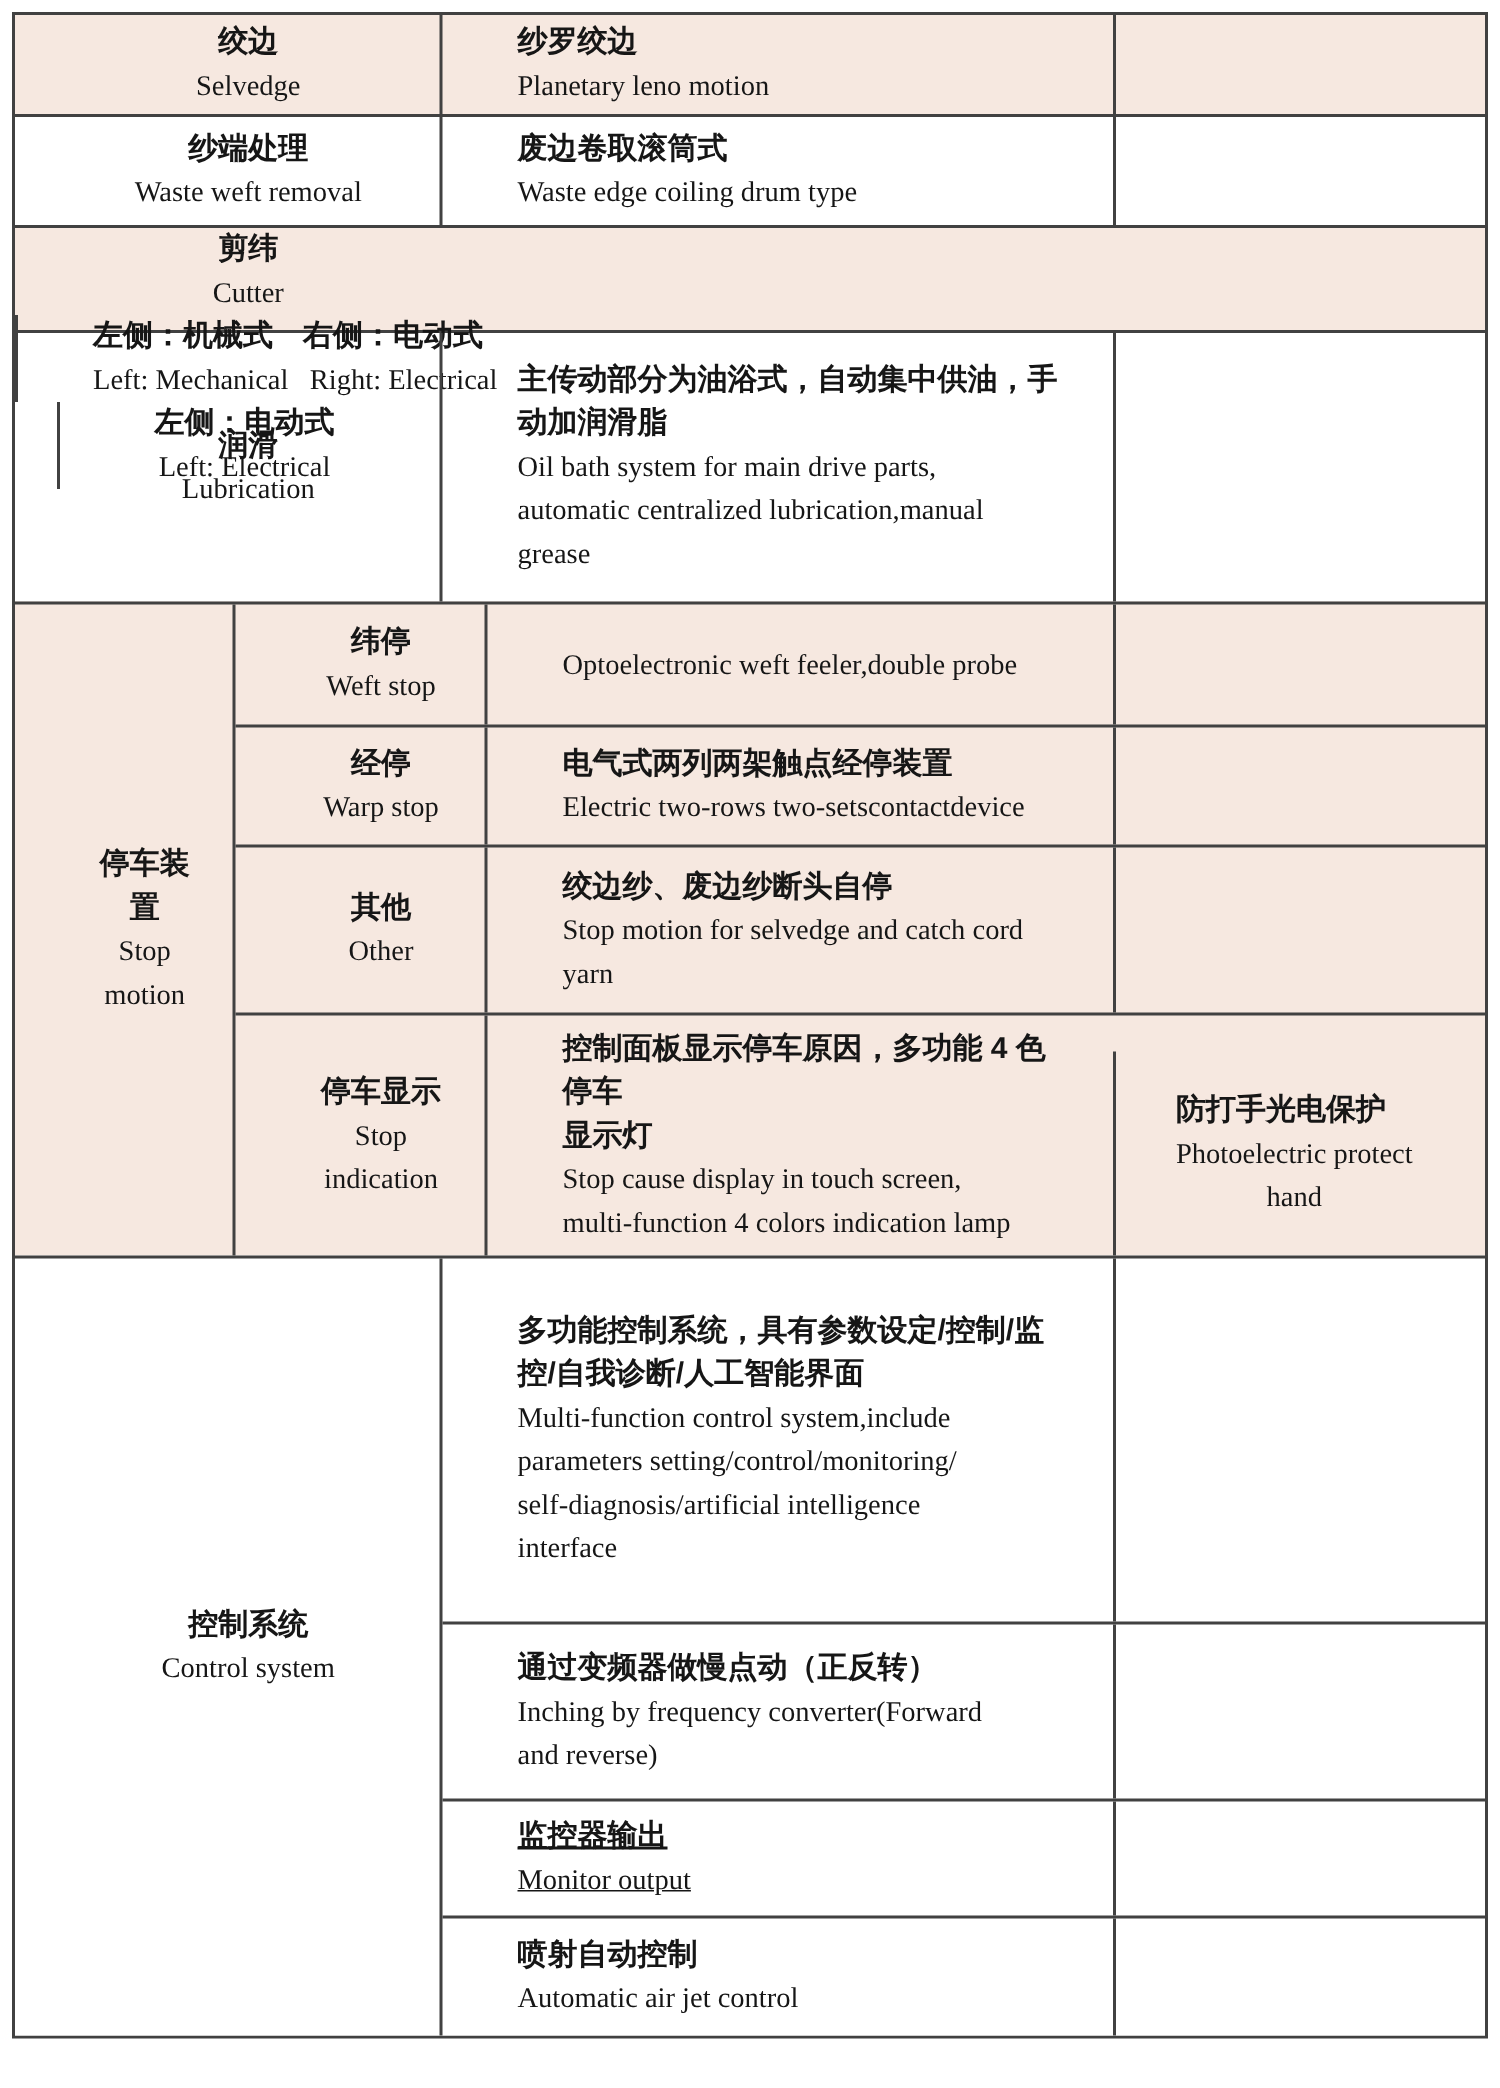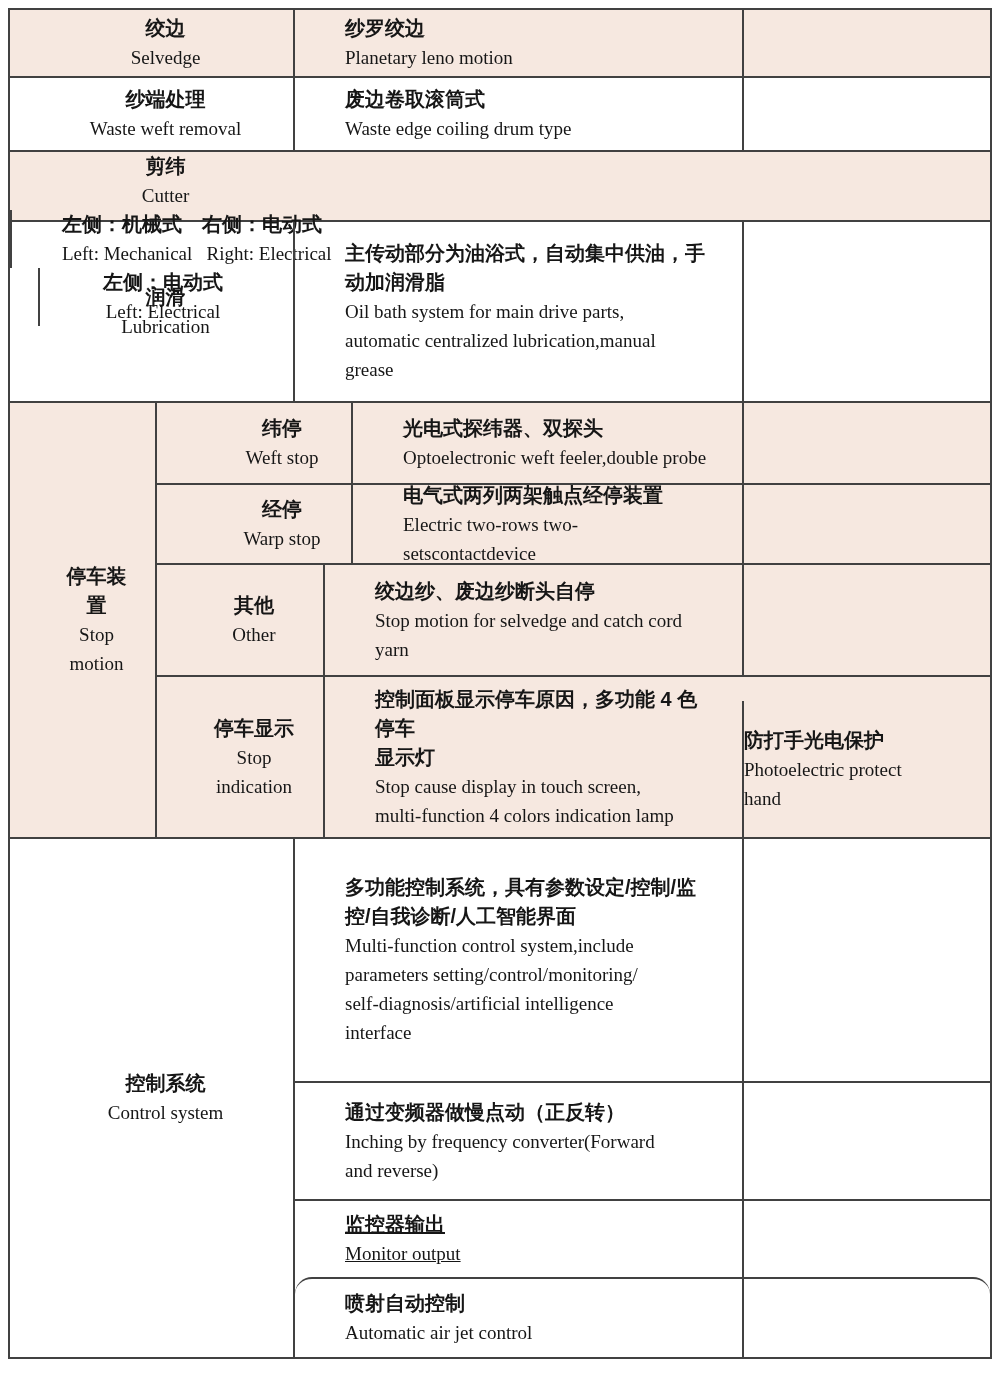--- a/index.html
+++ b/index.html
@@ -29,47 +29,47 @@
   .white { background: #ffffff; }
 
   .cell {
     display: flex;
     flex-direction: column;
     justify-content: center;
     box-sizing: border-box;
   }
   .center { align-items: center; text-align: center; margin-left: 28px; }
   .leftpad { align-items: flex-start; text-align: left; padding-left: 50px; padding-right: 32px; }
-  .leftpad-sm { align-items: flex-start; text-align: left; padding-right: 14px; margin-top: 24px; }
+  .leftpad-sm { align-items: flex-start; text-align: center; padding-left: 40px; padding-right: 14px; margin-top: 24px; }
 
   .col-label { width: 255px; }
   .col-desc  { flex: 1; border-left: 2px solid #414141; }
   .col-extra { width: 248px; border-left: 2px solid #414141; }
 
   
   .span-label-narrow { width: 117px; }
   .span-label-wide   { width: 255px; }
   .sub-rows { flex: 1; display: flex; flex-direction: column; border-left: 2px solid #414141; }
   .sub-row { display: flex; box-sizing: border-box; }
   .sub-row + .sub-row { border-top: 2px solid #414141; }
   .sub-label { width: 138px; }
   .sub-row .col-desc-first { flex: 1; }
 
   
   .h68  { height: 66px; }
   .h74  { height: 74px; }
   .h70  { height: 70px; flex-direction: column; }
   .h181 { height: 181px; }
-  .sh80  { height: 80px; padding-left: 28px; }
+  .sh80  { height: 80px; }
   .sh120 { height: 112px; }
   .sh162 { height: 162px; }
   .ch242 { height: 242px; }
   .ch118 { height: 118px; }
   .ch78  { height: 78px; text-decoration: underline; }
-  .ch80  { height: 80px; border-radius: 17px; }
+  .ch80  { height: 80px; }
 
   .zh {
     font-family: "Liberation Sans", sans-serif;
     font-weight: 700;
     font-size: 20px;
     line-height: 29px;
     white-space: pre-wrap;
   }
   .en {
     font-family: "Liberation Serif", serif;
@@ -146,21 +146,20 @@
 motion</span>
     </div>
     <div class="sub-rows">
 
       <div class="sub-row sh80">
         <div class="cell sub-label center">
           <span class="zh">纬停</span>
           <span class="en">Weft stop</span>
         </div>
         <div class="cell col-desc leftpad">
-          <span class="zh">光电式探纬器、双探头</span>
           <span class="en">Optoelectronic weft feeler,double probe</span>
         </div>
         <div class="cell col-extra"></div>
       </div>
 
       <div class="sub-row sh80">
         <div class="cell sub-label center">
           <span class="zh">经停</span>
           <span class="en">Warp stop</span>
         </div>

